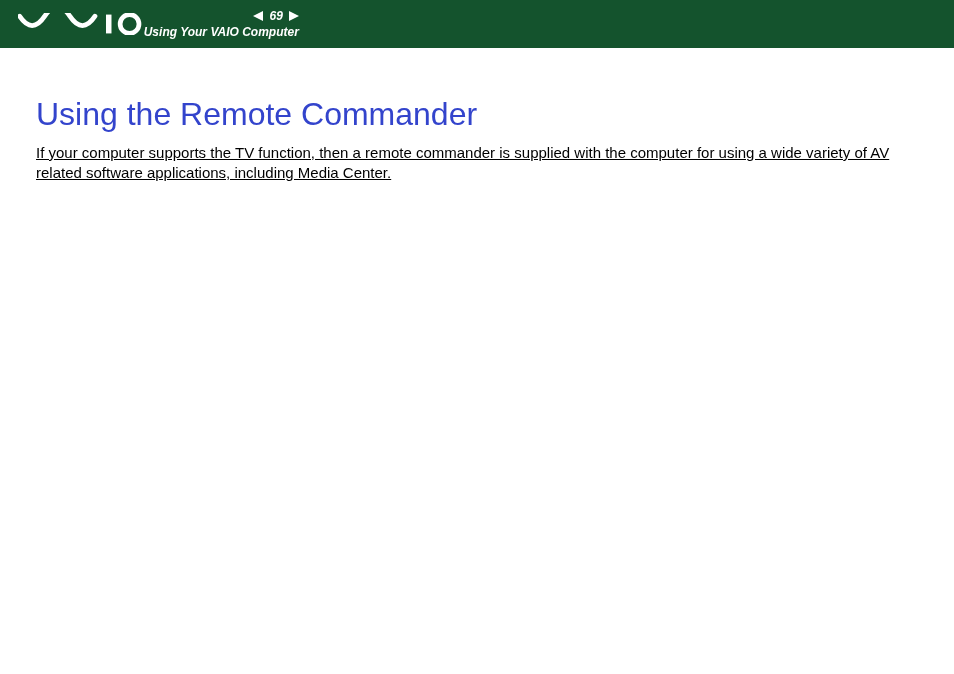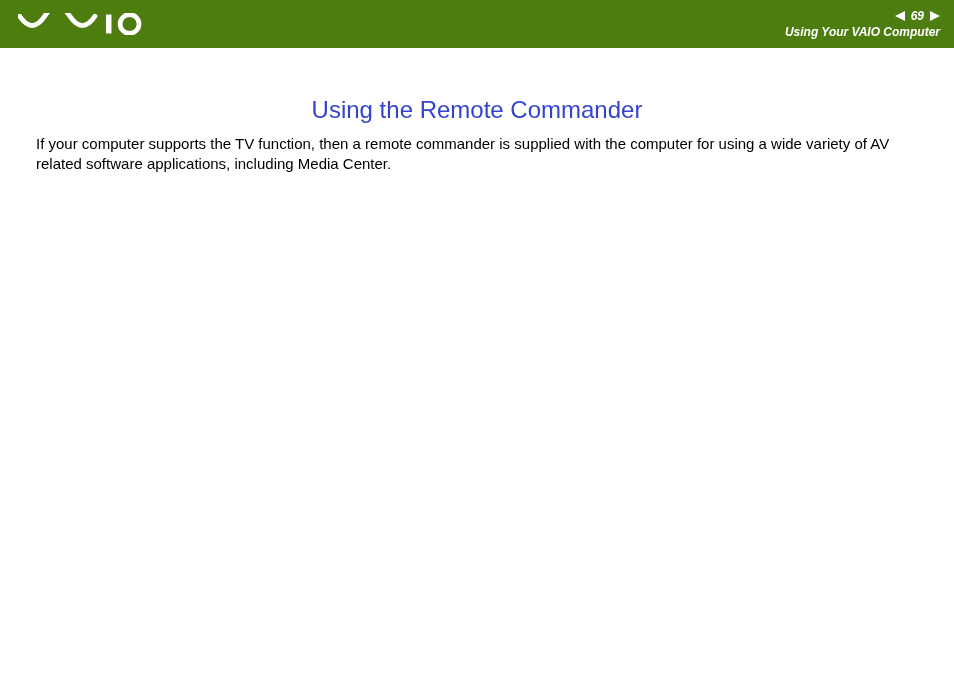--- a/index.html
+++ b/index.html
@@ -10,25 +10,24 @@
     body {
       width: 954px;
       height: 674px;
       font-family: Arial, Helvetica, sans-serif;
       background: white;
       position: relative;
     }
     .header {
       width: 100%;
       height: 48px;
-      background: #4d7c0f;
+      background: #14532d;
       color: #fff;
       display: flex;
       align-items: center;
-      justify-content: space-between;
       padding: 0 14px 0 18px;
     }
     .logo {
       display: flex;
       align-items: center;
     }
     .logo svg {
       height: 22px;
       width: auto;
     }
@@ -62,29 +61,29 @@
     .section-label {
       font-size: 12px;
       font-weight: bold;
       font-style: italic;
     }
     .content {
       padding: 48px 36px 0 36px;
     }
     .heading {
       color: #3344cc;
-      font-size: 24px;
+      font-size: 32px;
       font-weight: 400;
       margin-bottom: 10px;
-      text-align: center;
     }
     .body-text {
       color: #000;
       font-size: 15px;
       line-height: 1.35;
+      text-decoration: underline;
     }
   </style>
 </head>
 <body>
 
 <div class="header">
   <div class="logo">
     <svg viewBox="0 0 160 28" xmlns="http://www.w3.org/2000/svg">
       <path d="M 2 4 Q 18 28 34 4 Q 50 -20 66 4 Q 82 28 98 4" stroke="#fff" stroke-width="6" fill="none" stroke-linecap="round"></path>
       <rect x="112" y="2" width="7" height="24" fill="#fff"></rect>

